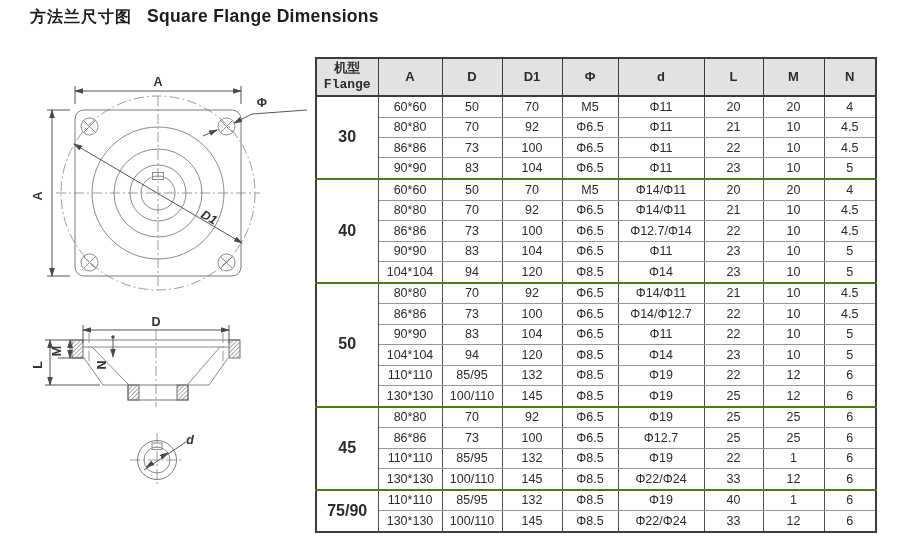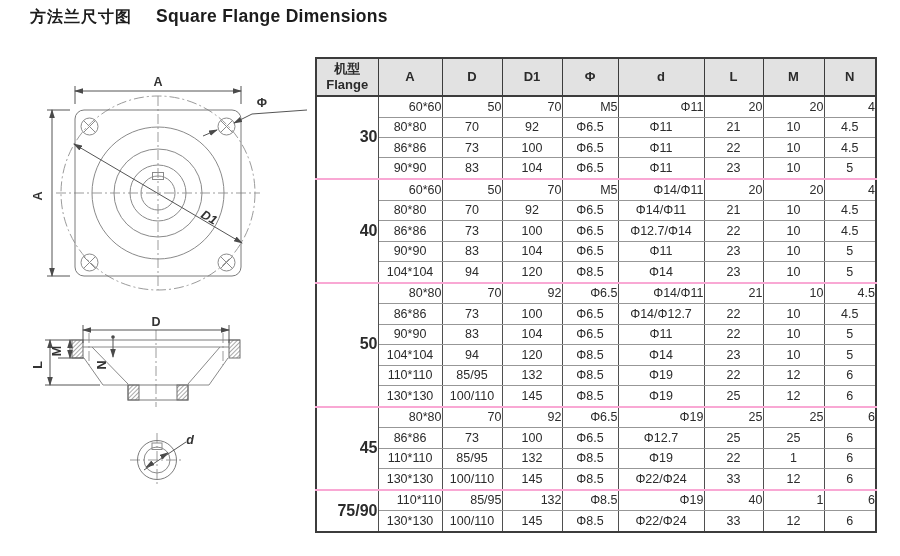--- a/index.html
+++ b/index.html
@@ -1,34 +1,34 @@
 <!DOCTYPE html>
 <html><head>
 <meta charset="utf-8">
 <style>
   html,body{margin:0;padding:0;background:#fff;}
   .page{position:relative;width:900px;height:556px;background:#ffffff;overflow:hidden;
         font-family:"Liberation Sans",sans-serif;color:#222;}
   .title{position:absolute;left:30px;top:6px;font-weight:bold;color:#1c1c1c;white-space:nowrap;}
   .title .zh{font-size:16px;letter-spacing:1px;}
-  .title .en{font-size:17.5px;margin-left:24px;letter-spacing:0.3px;}
+  .title .en{font-size:17.5px;margin-left:15px;letter-spacing:0.3px;}
   .drawing-layer{position:absolute;left:0;top:0;width:900px;height:556px;}
 
   
   table.dims{position:absolute;left:315px;top:57px;width:560px;height:476px;
              border-collapse:collapse;table-layout:fixed;
              border:2px solid #3c3c3c;font-size:12.5px;color:#2b2b2b;}
   table.dims th,table.dims td{text-align:center;vertical-align:middle;padding:0;line-height:1.15;}
   table.dims thead th{background:#e2e2e2;border:1px solid #3c3c3c;border-bottom:2px solid #3c3c3c;
              font-weight:bold;height:36px;font-size:13px;}
   table.dims td{border-left:1px solid #4f4f4f;border-right:1px solid #4f4f4f;
              border-top:1px solid #979797;border-bottom:1px solid #979797;}
-  table.dims tr.group-start td{border-top:2px solid #f9a8d4;text-align:right;}
+  table.dims tr.group-start td{border-top:2px solid #4d7c0f;}
   table.dims td.model-cell{font-weight:bold;font-size:16px;border-top:2px solid #3c3c3c;}
-  .model-th div{line-height:1.2;}
+  .model-th div{line-height:1.2;font-family:Liberation Mono, monospace;}
 
   
   .geo{stroke:#8a8a8a;fill:none;stroke-width:1;}
   .geo2{stroke:#7b7b7b;fill:none;stroke-width:1;}
   .cl{stroke:#9b9b9b;fill:none;stroke-width:1;stroke-dasharray:10 3 2 3;}
   .dim{stroke:#555;fill:none;stroke-width:1;}
   .hatchbox{stroke:#6e6e6e;stroke-width:1;}
   .lbl{fill:#333;font-family:"Liberation Sans",sans-serif;font-size:12.5px;font-weight:bold;}
   .lbl-i{font-style:italic;}
 </style>

